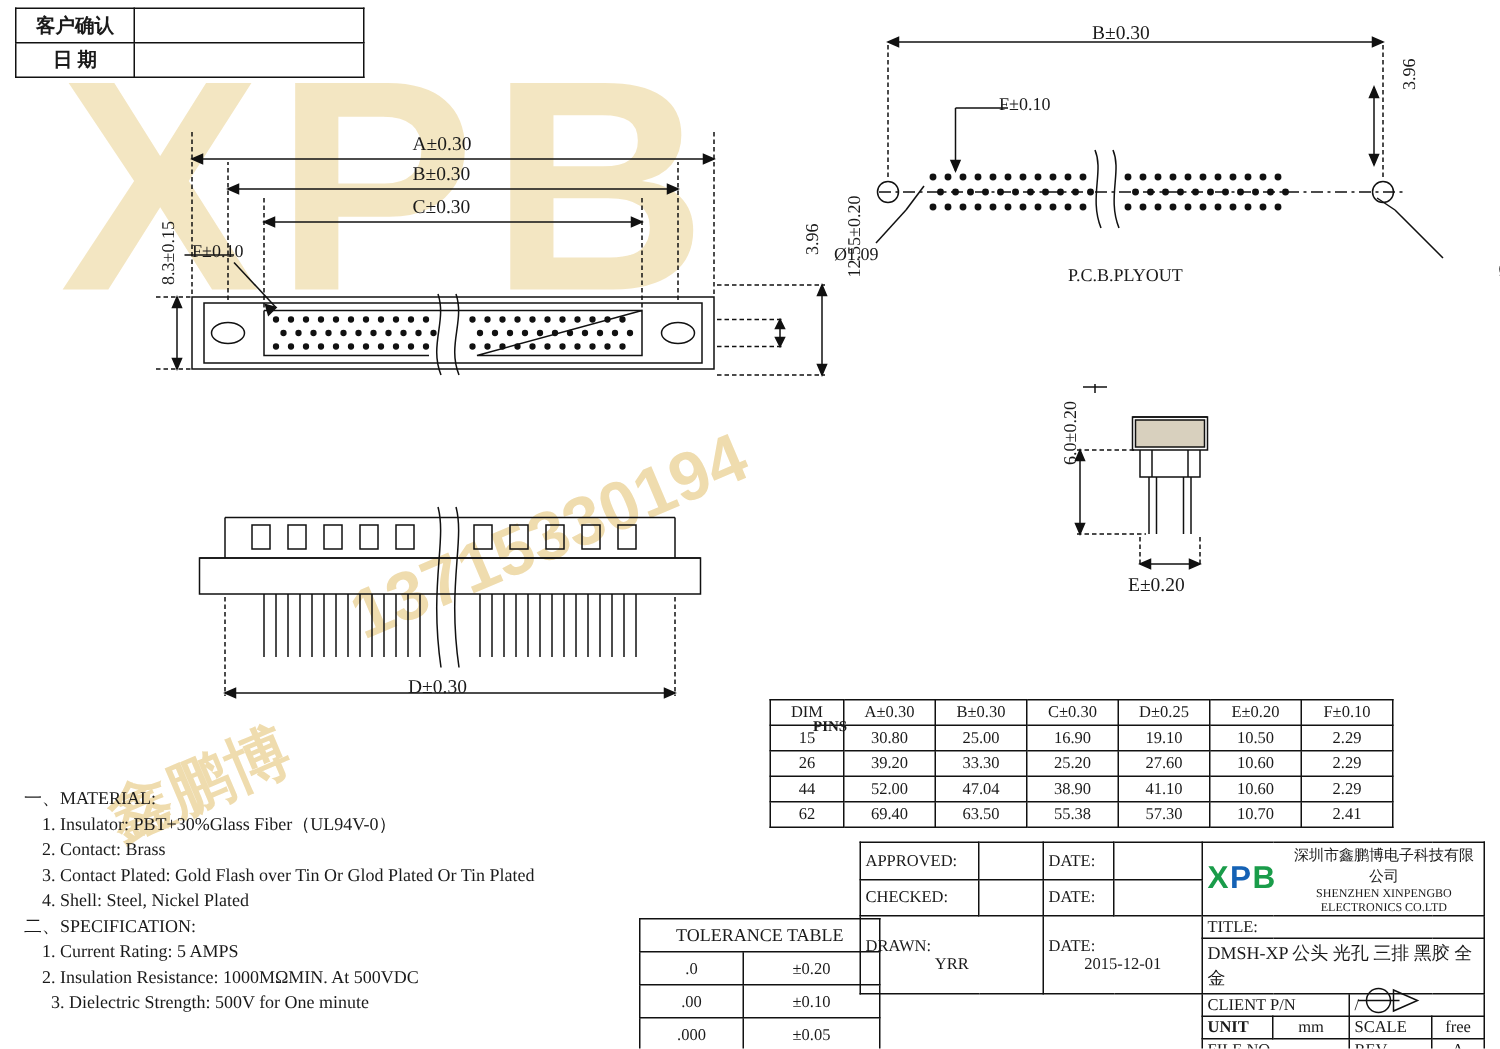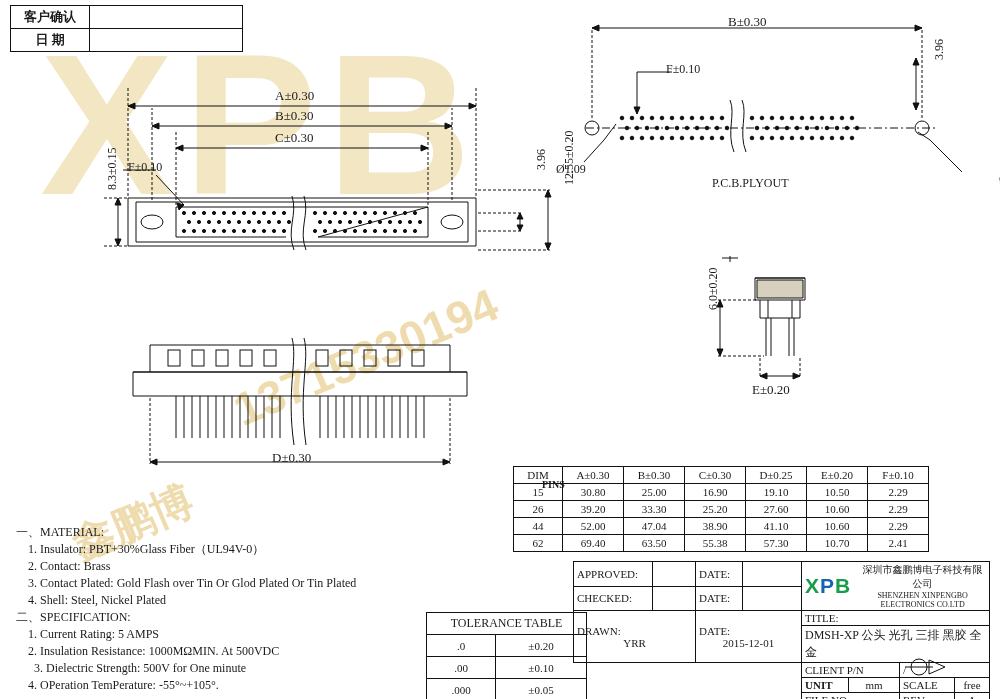--- a/index.html
+++ b/index.html
@@ -455,21 +455,20 @@
   <div class="matlist">
     <div>一、MATERIAL:</div>
     <div style="padding-left:12px;">1. Insulator: PBT+30%Glass Fiber（UL94V-0）</div>
     <div style="padding-left:12px;">2. Contact: Brass</div>
     <div style="padding-left:12px;text-align:center;">3. Contact Plated: Gold Flash over Tin Or Glod Plated Or Tin Plated</div>
     <div style="padding-left:12px;">4. Shell: Steel, Nickel Plated</div>
     <div>二、SPECIFICATION:</div>
     <div style="padding-left:12px;">1. Current Rating: 5 AMPS</div>
     <div style="padding-left:12px;">2. Insulation Resistance: 1000MΩMIN. At 500VDC</div>
     <div style="padding-left:18px;">3. Dielectric Strength: 500V for One minute</div>
-    <div style="padding-left:12px;">4. OPeration TemPerature: -55°~+105°.</div>
   </div>
 
   <table id="tol-table" class="tbl">
     <tbody>
         <tr>
       <td class="hdr" colspan="2">TOLERANCE TABLE</td>
     </tr>
     <tr>
       <td class="c1">.0</td>
       <td class="c2">±0.20</td>

